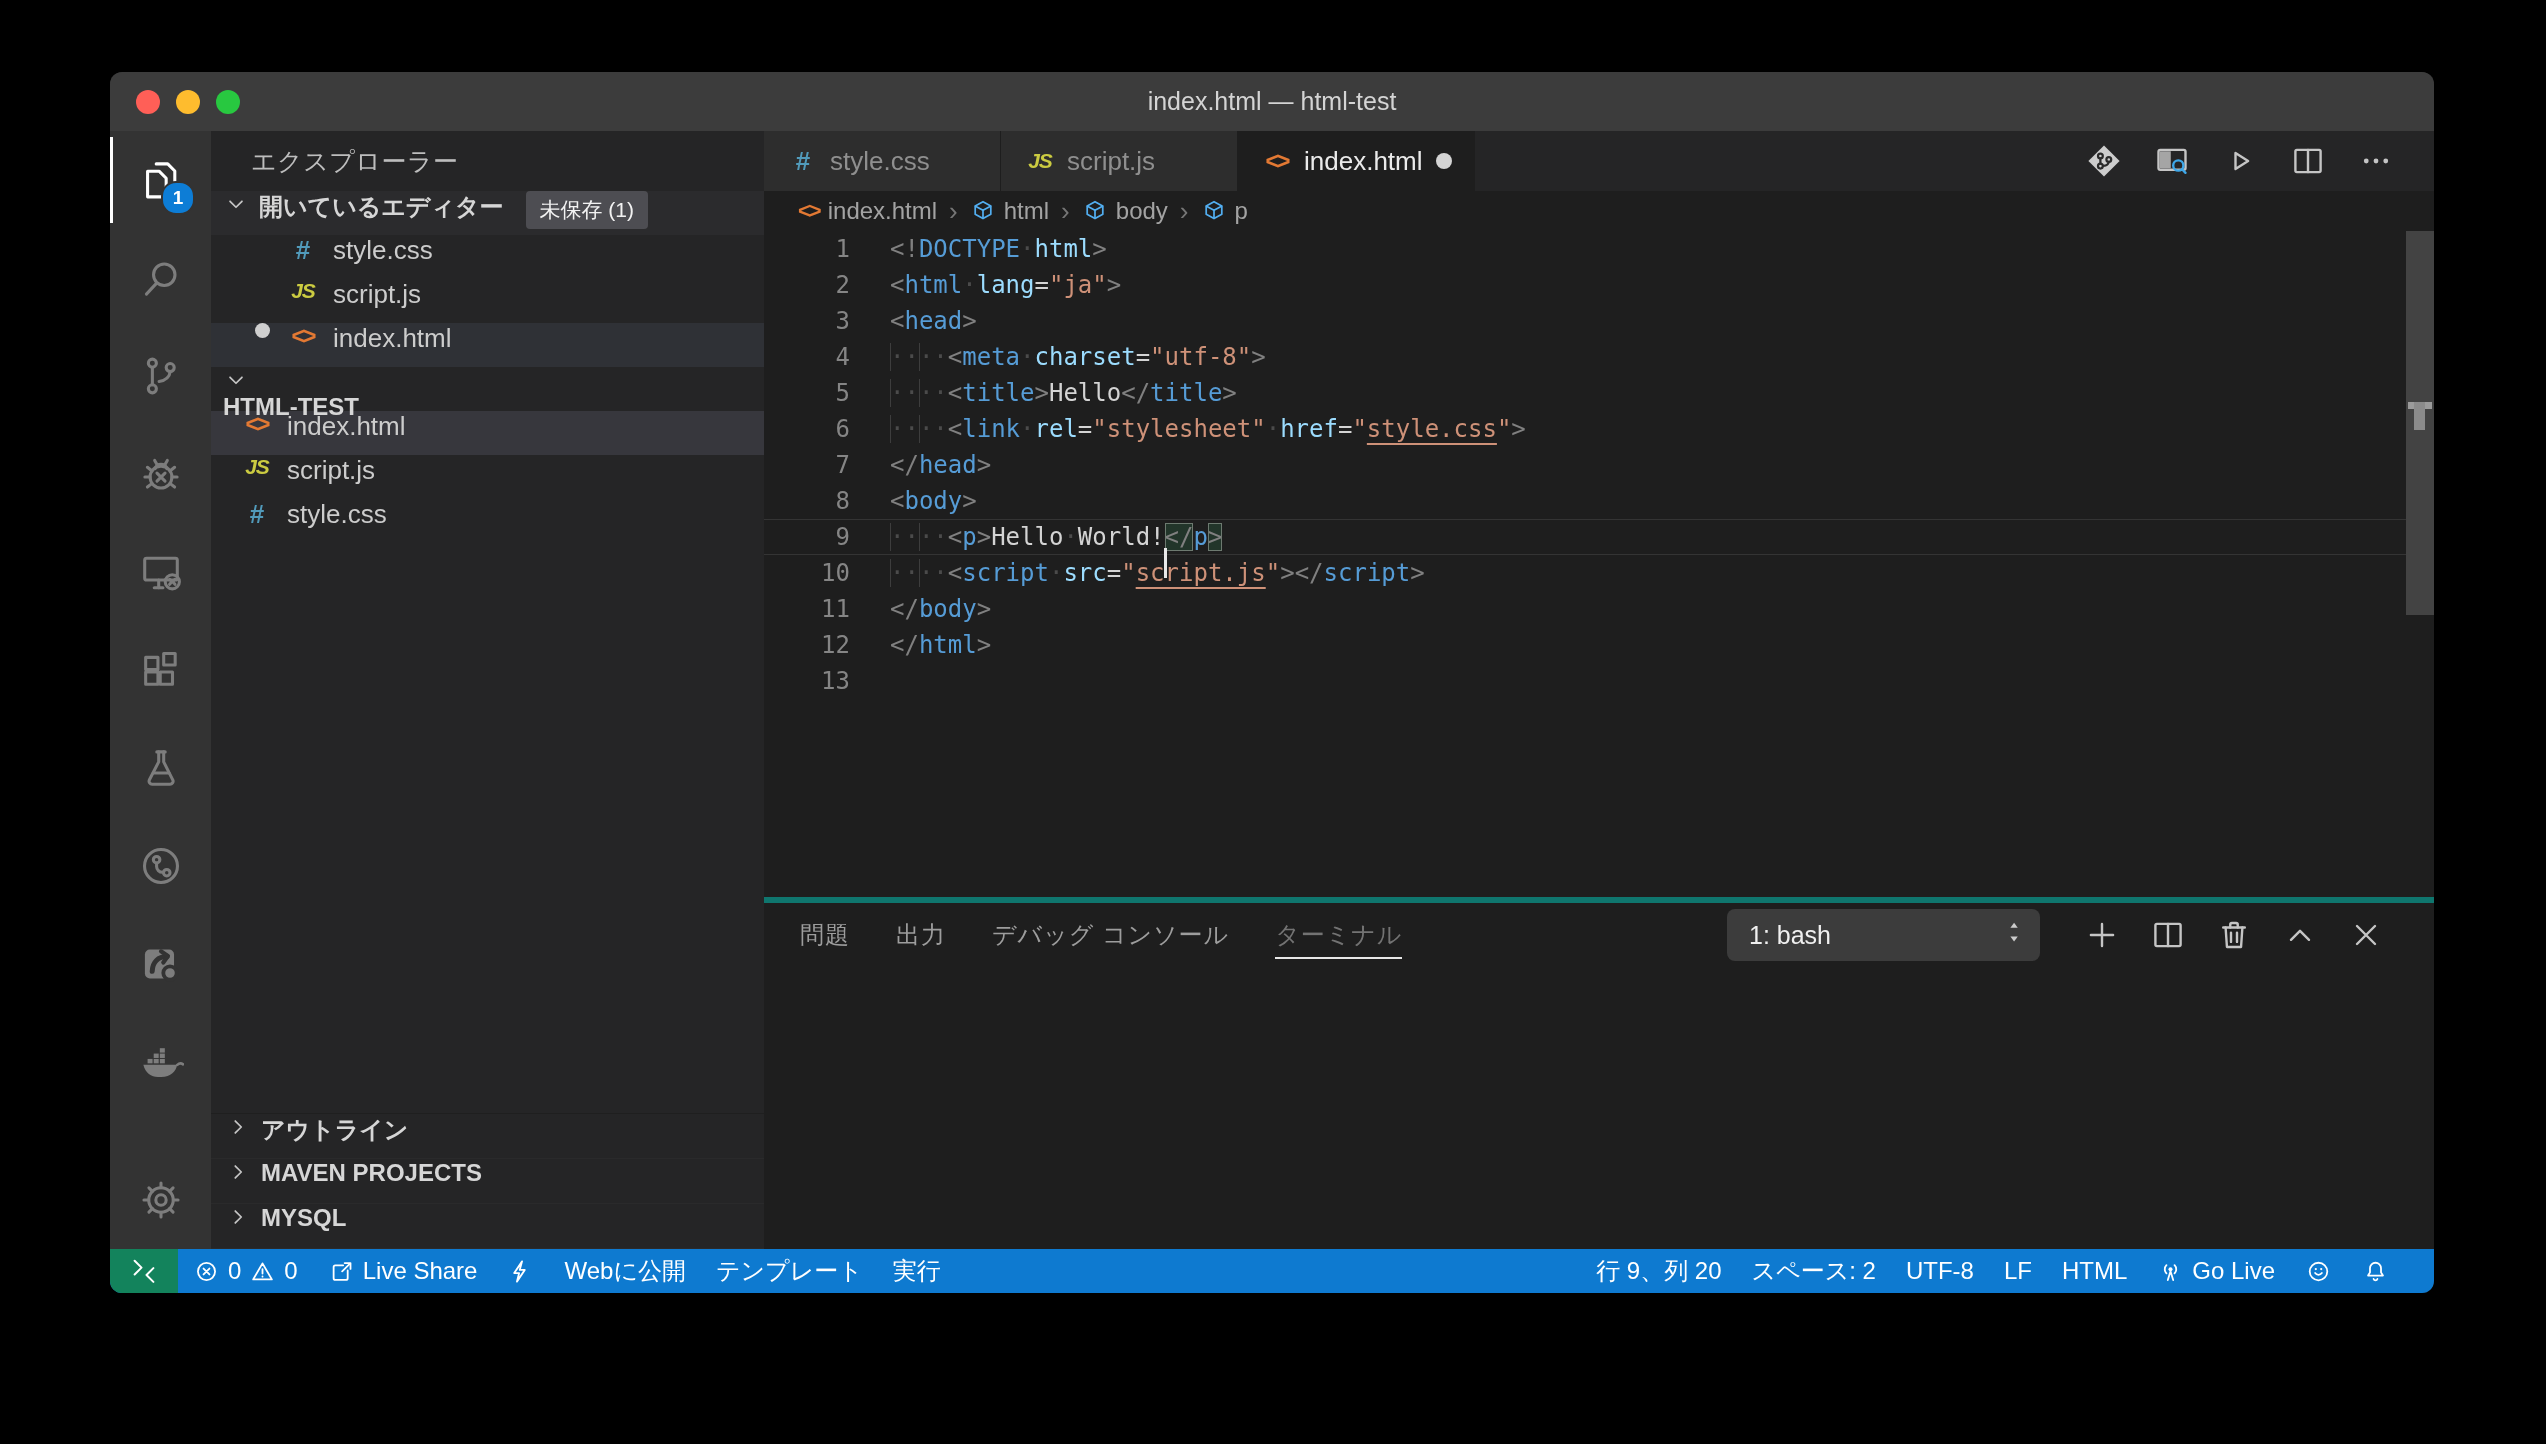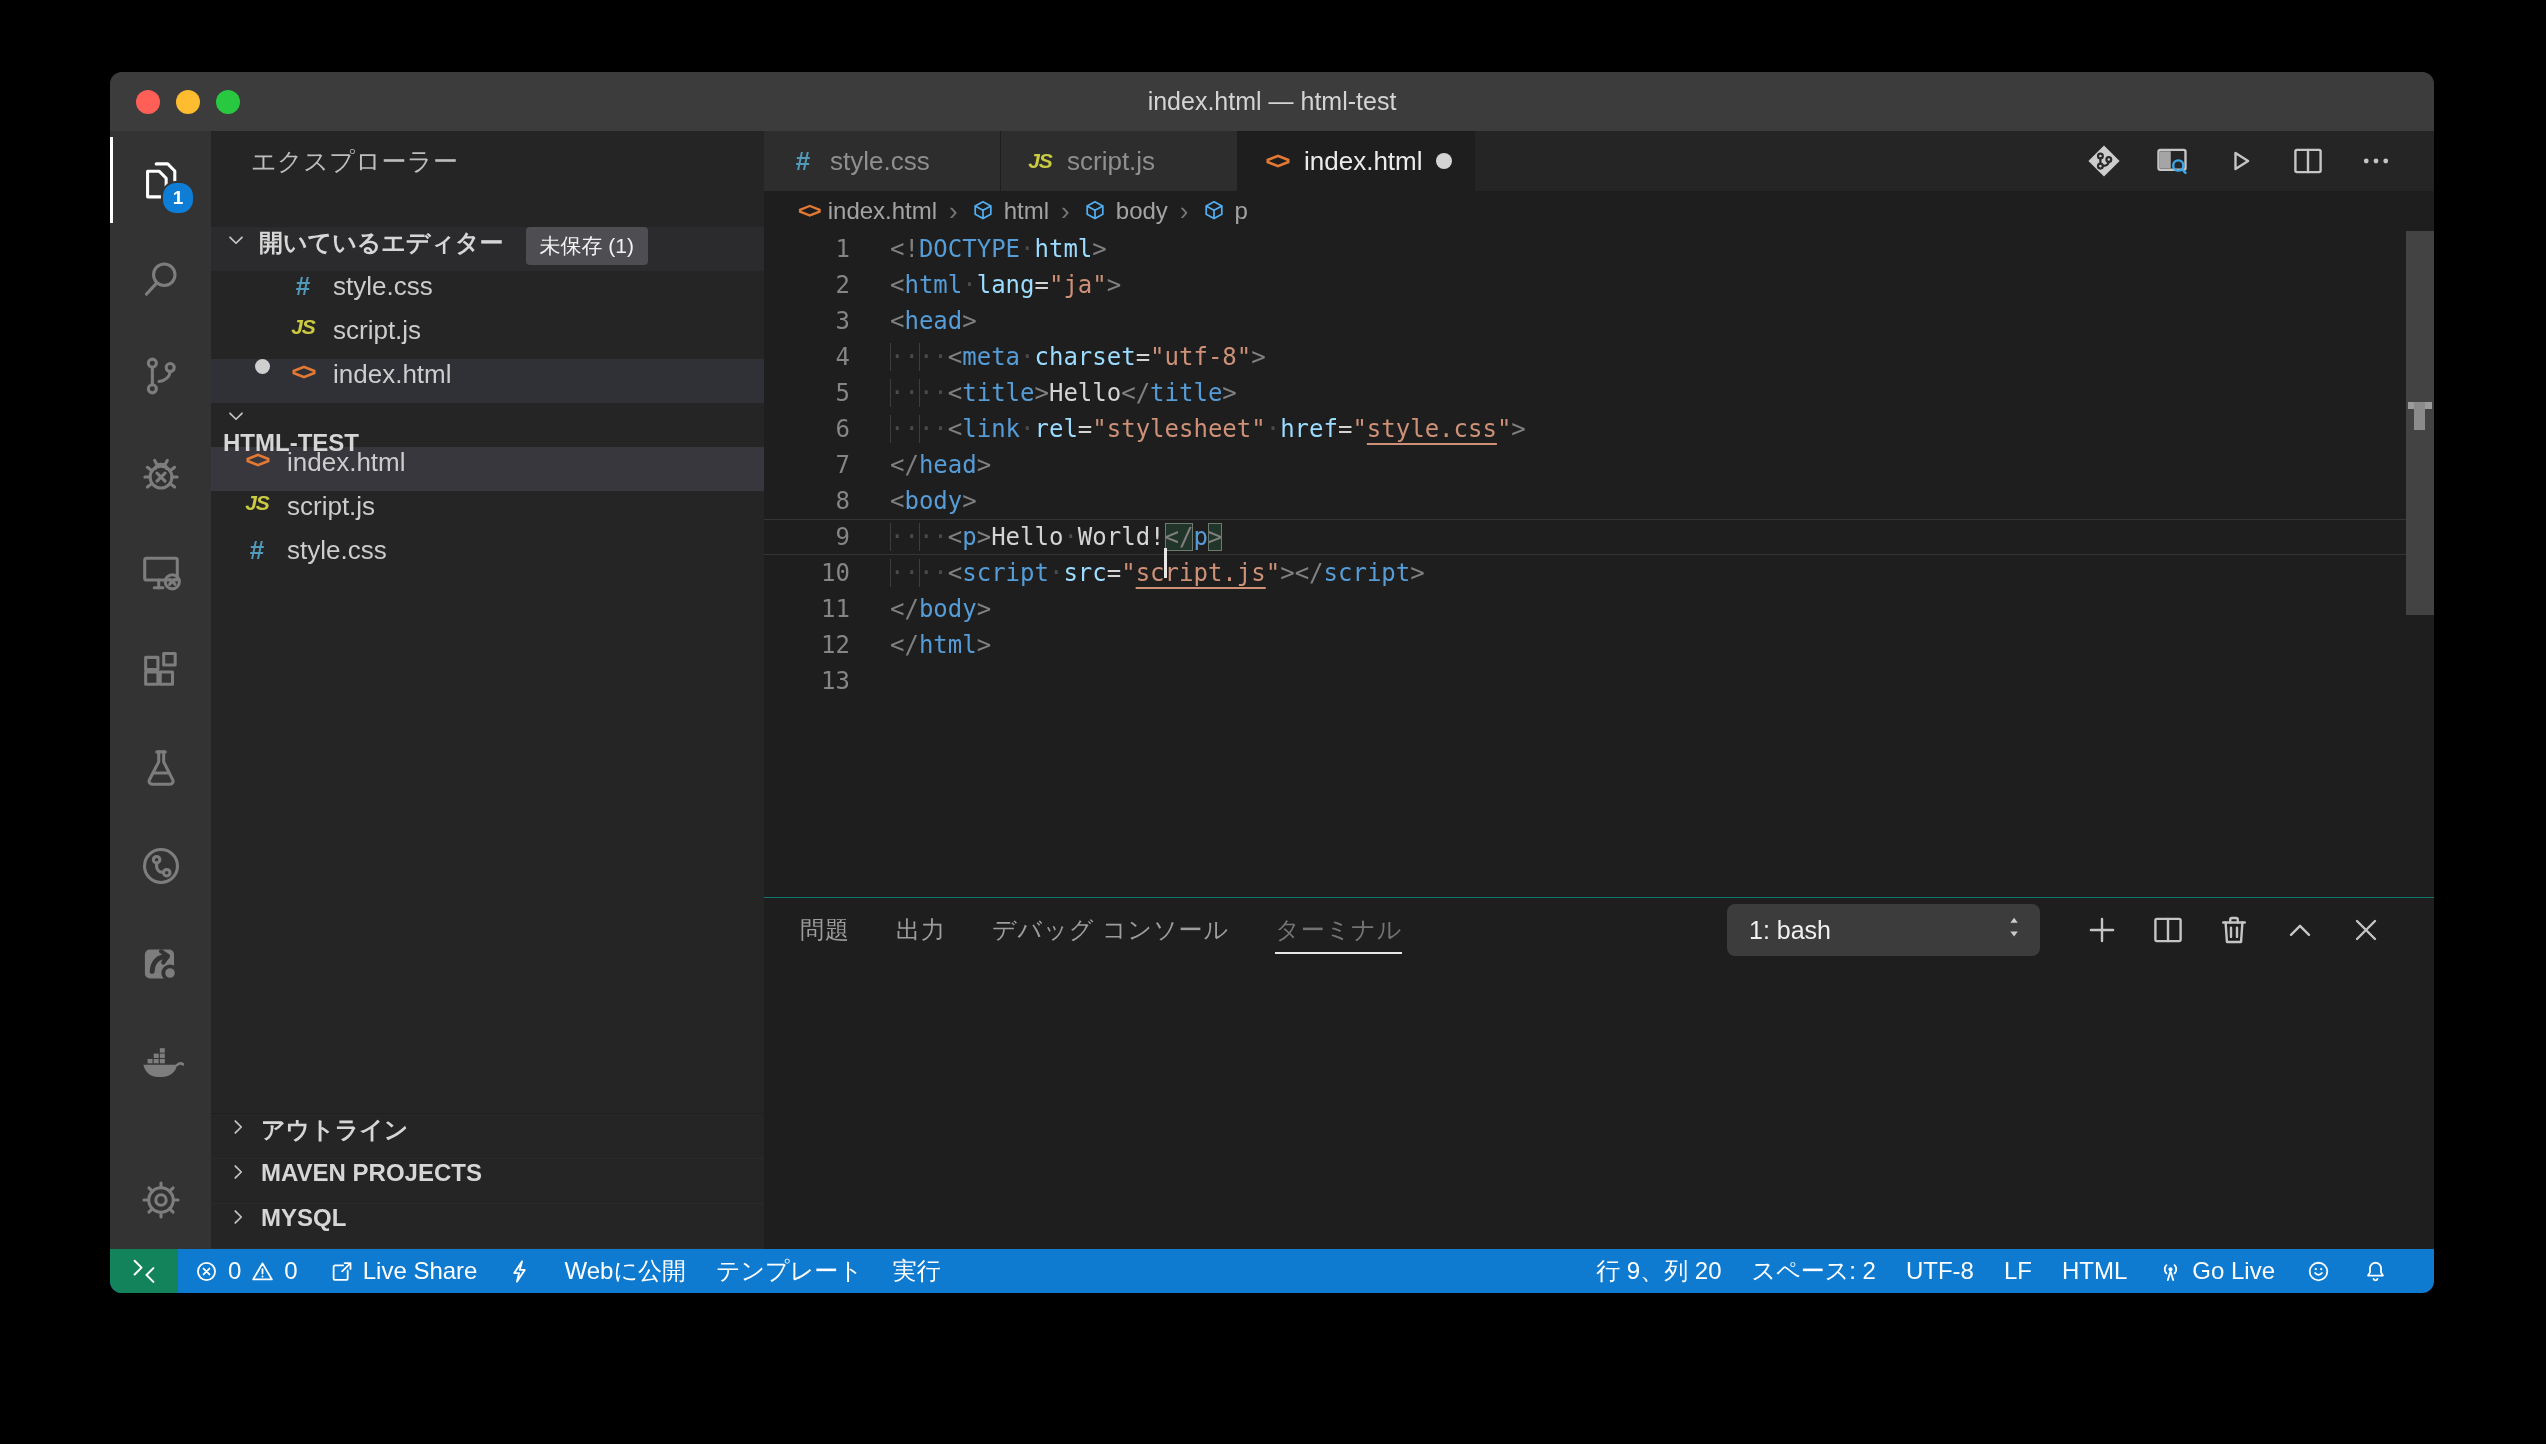--- a/index.html
+++ b/index.html
@@ -23,21 +23,21 @@
                display:flex;flex-direction:column;align-items:stretch;}
   .ab-item{height:98px;position:relative;display:flex;align-items:center;justify-content:center;color:#7d7d7d;cursor:pointer;}
   .ab-item svg{width:46px;height:46px;}
   .ab-item.active{color:#ffffff;}
   .ab-item.active::before{content:"";position:absolute;left:0;top:6px;bottom:6px;width:3px;background:#fff;}
   .ab-badge{position:absolute;right:16px;bottom:14px;min-width:30px;height:30px;border-radius:15px;
             background:var(--badge,#0d7dd6);color:#fff;font-size:19px;font-weight:bold;
             display:flex;align-items:center;justify-content:center;border:2px solid #333;}
   .ab-spacer{flex:1;}
   
-  .sidebar{width:553px;flex:0 0 553px;background:var(--sidebar,#252526);display:flex;flex-direction:column;min-height:0;color:#cccccc;gap:36px;}
+  .sidebar{width:553px;flex:0 0 553px;background:var(--sidebar,#252526);display:flex;flex-direction:column;min-height:0;color:#cccccc;}
   .sb-title{height:60px;flex:0 0 60px;display:flex;align-items:center;padding-left:40px;
             font-size:25px;color:#bdbdbd;letter-spacing:.5px;}
   .sb-rows{flex:0 0 auto;}
   .sb-row{height:44px;display:flex;align-items:flex-start;font-size:26px;cursor:pointer;}
   .sb-section{padding-left:12px;font-weight:bold;font-size:24px;color:#d6d6d6;background:#2b2b2d;}
   .sb-section.folder{background:transparent;flex-direction:column;}
   .sb-chev{width:26px;height:26px;display:inline-flex;margin-right:10px;color:#c5c5c5;flex:0 0 26px;}
   .sb-chev svg{width:26px;height:26px;}
   .sb-badge{margin-left:22px;background:#4d4d52;color:#f2f2f2;font-size:21px;font-weight:normal;
             padding:5px 14px;border-radius:4px;}
@@ -90,21 +90,21 @@
          background-position:0 0,2ch 0;}
   .tok-m{color:#808080;outline:1px solid #6d7a70;outline-offset:-1px;background:rgba(42,92,62,.38);}
   .cursor{display:inline-block;width:0;position:relative;}
   .cursor::after{content:"";position:absolute;left:-1px;top:3px;width:3px;height:30px;background:#e8e8e8;}
   
   .vscroll{position:absolute;top:100px;right:0;width:28px;height:666px;}
   .vthumb{position:absolute;top:0;left:0;width:100%;height:384px;background:#434343;}
   .vmark1{position:absolute;top:171px;left:2px;width:24px;height:7px;background:#9b9b9b;}
   .vmark2{position:absolute;top:171px;left:8px;width:11px;height:28px;background:#8b8b8b;}
   
-  .panel{flex:0 0 352px;height:352px;border-top:1px solid #0f766e;background:#1e1e1e;display:flex;flex-direction:column;box-sizing:border-box;}
+  .panel{flex:0 0 352px;height:352px;border-top:6px solid #0f766e;background:#1e1e1e;display:flex;flex-direction:column;box-sizing:border-box;}
   .panel-header{height:64px;flex:0 0 64px;display:flex;align-items:center;padding-left:36px;position:relative;}
   .ptabs{display:flex;gap:46px;height:100%;}
   .ptab{display:flex;align-items:center;color:#9d9d9d;font-size:24px;position:relative;cursor:pointer;letter-spacing:1px;}
   .ptab.active{color:#737373;text-align:center;}
   .ptab.active::after{content:"";position:absolute;left:0;right:0;bottom:8px;height:2px;background:#e7e7e7;}
   .panel-ctrls{position:absolute;right:0;top:0;height:64px;display:flex;align-items:center;gap:30px;padding-right:50px;color:#c5c5c5;}
   .shell-select{width:313px;height:52px;background:#3c3c3c;border-radius:8px;display:flex;align-items:center;
                 padding:0 14px 0 22px;box-sizing:border-box;color:#f0f0f0;font-size:25px;cursor:pointer;margin-right:14px;}
   .shell-select .updown{margin-left:auto;width:26px;height:34px;color:#cccccc;}
   .pi{width:36px;height:36px;cursor:pointer;}

